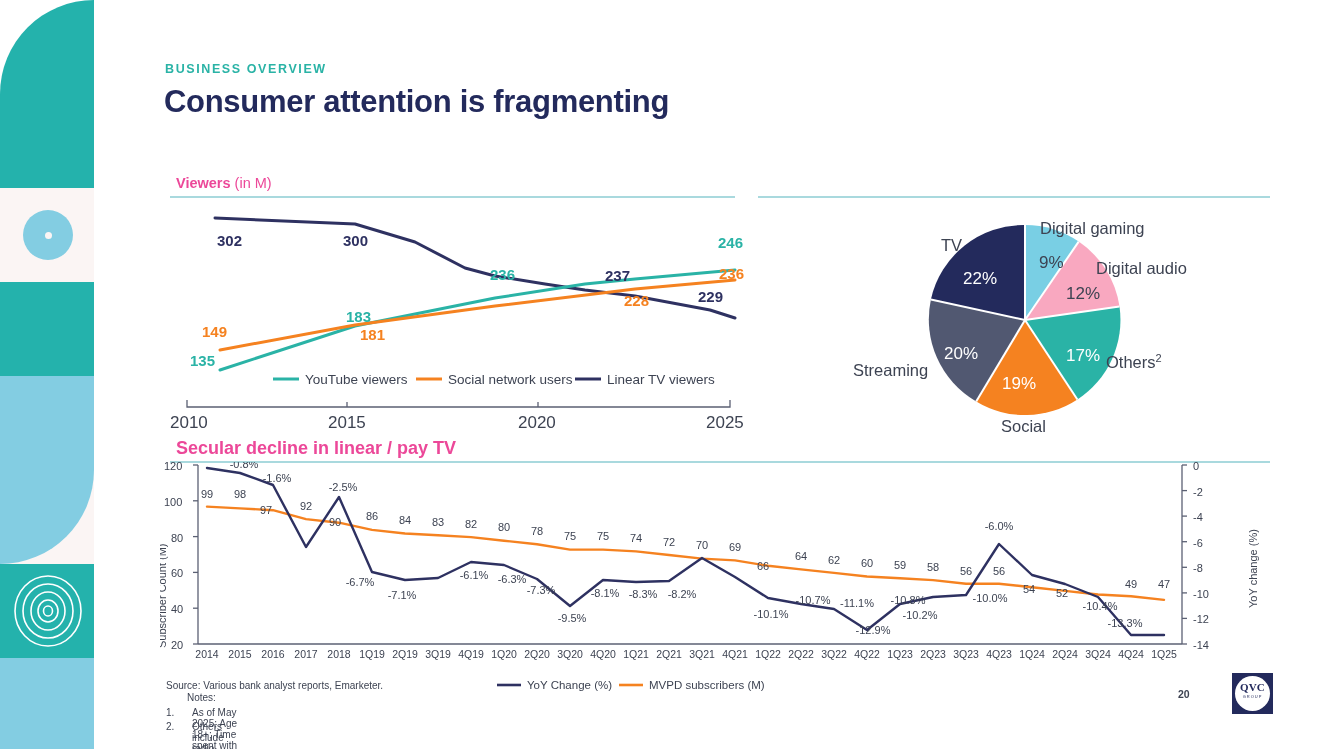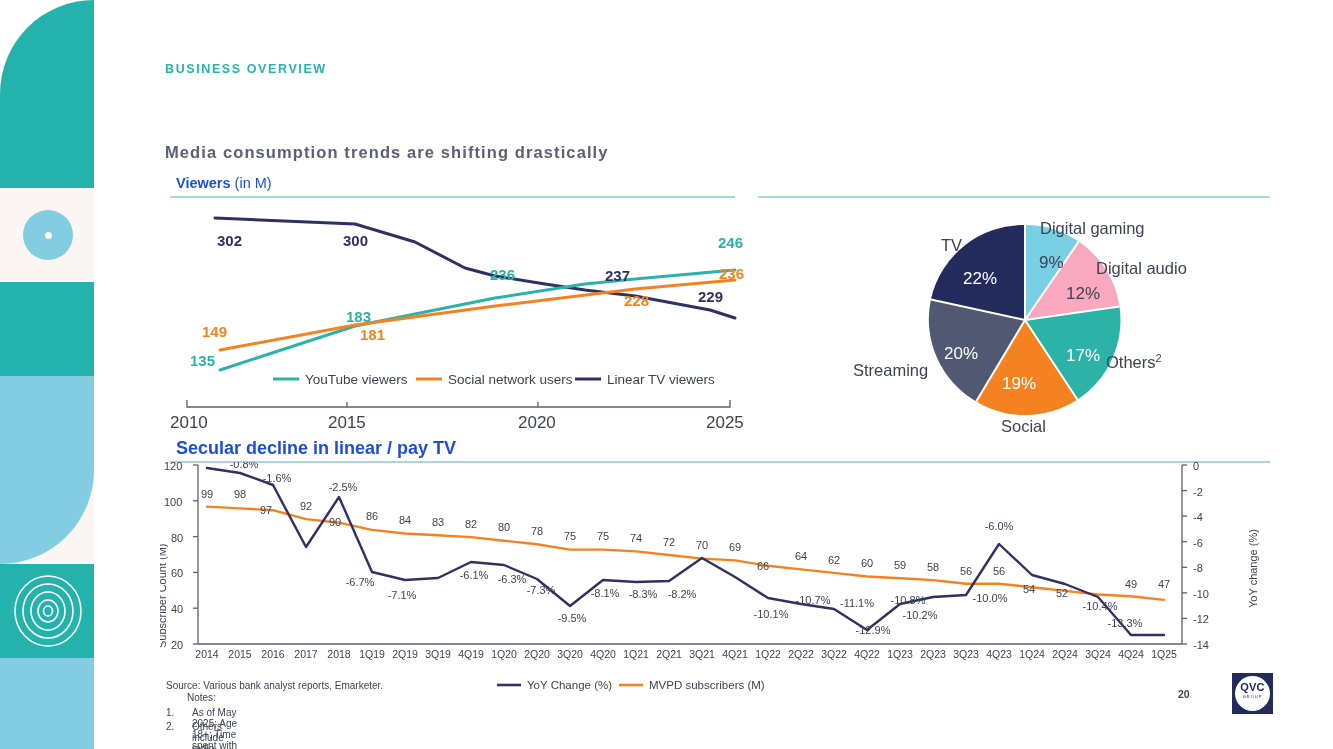--- a/index.html
+++ b/index.html
@@ -51,21 +51,21 @@
     letter-spacing: -0.3px;
   }
   .subtitle {
     position: absolute; left: 165px; top: 143px;
     font-size: 16.5px; font-weight: bold; color: #5B6073;
     letter-spacing: 1.1px;
   }
 
   
   .panel-head {
-    position: absolute; font-size: 14.5px; color: #1d4ed8;
+    position: absolute; font-size: 14.5px; color: #ec4899;
   }
   .panel-head .b { font-weight: bold; }
   .panel-rule {
     position: absolute; height: 1.5px; background: #A9D9DE;
   }
   .sup { font-size: 9px; vertical-align: super; }
 
   
   svg { display: block; }
   .lbl { font-family: "Liberation Sans", sans-serif; }
@@ -89,20 +89,21 @@
     width: 41px; height: 41px; background: #232A5C;
   }
   .logo-circle {
     position: absolute; left: 3px; top: 3px;
     width: 35px; height: 35px; border-radius: 50%; background: #FFFFFF;
   }
   .logo-q {
     position: absolute; left: 0; top: 8px; width: 41px;
     text-align: center; font-size: 11px; font-weight: bold; color: #232A5C;
     letter-spacing: 0.2px;
+    font-family: Liberation Serif, serif;
   }
   .logo-g {
     position: absolute; left: 0; top: 21px; width: 41px;
     text-align: center; font-size: 4px; color: #232A5C; letter-spacing: 1px;
   }
 </style>
 </head>
 <body>
 
 <div id="slide">
@@ -124,21 +125,21 @@
           <ellipse cx="36" cy="41" rx="17" ry="19"></ellipse>
           <ellipse cx="36" cy="41" rx="10" ry="11"></ellipse>
           <ellipse cx="36" cy="41" rx="4.5" ry="5"></ellipse>
         </g>
       </svg>
     </div>
     <div class="rail-seg seg-blue-bottom"></div>
   </div>
 
   <div class="eyebrow">BUSINESS OVERVIEW</div>
-  <div class="subtitle">Media consumption trends are shifting drastically</div>
+  <h1 class="title">Consumer attention is fragmenting</h1>
 
   <div class="panel-head" style="left:176px; top:175px;">
     <span class="b">Viewers</span><span> (in M)</span>
   </div>
   <div class="panel-rule" style="left:170px; top:196px; width:565px;"></div>
 
   <div class="panel-rule" style="left:758px; top:196px; width:512px;"></div>
 
   <svg style="position:absolute; left:165px; top:198px;" width="580" height="240" viewBox="0 0 580 240">
 

